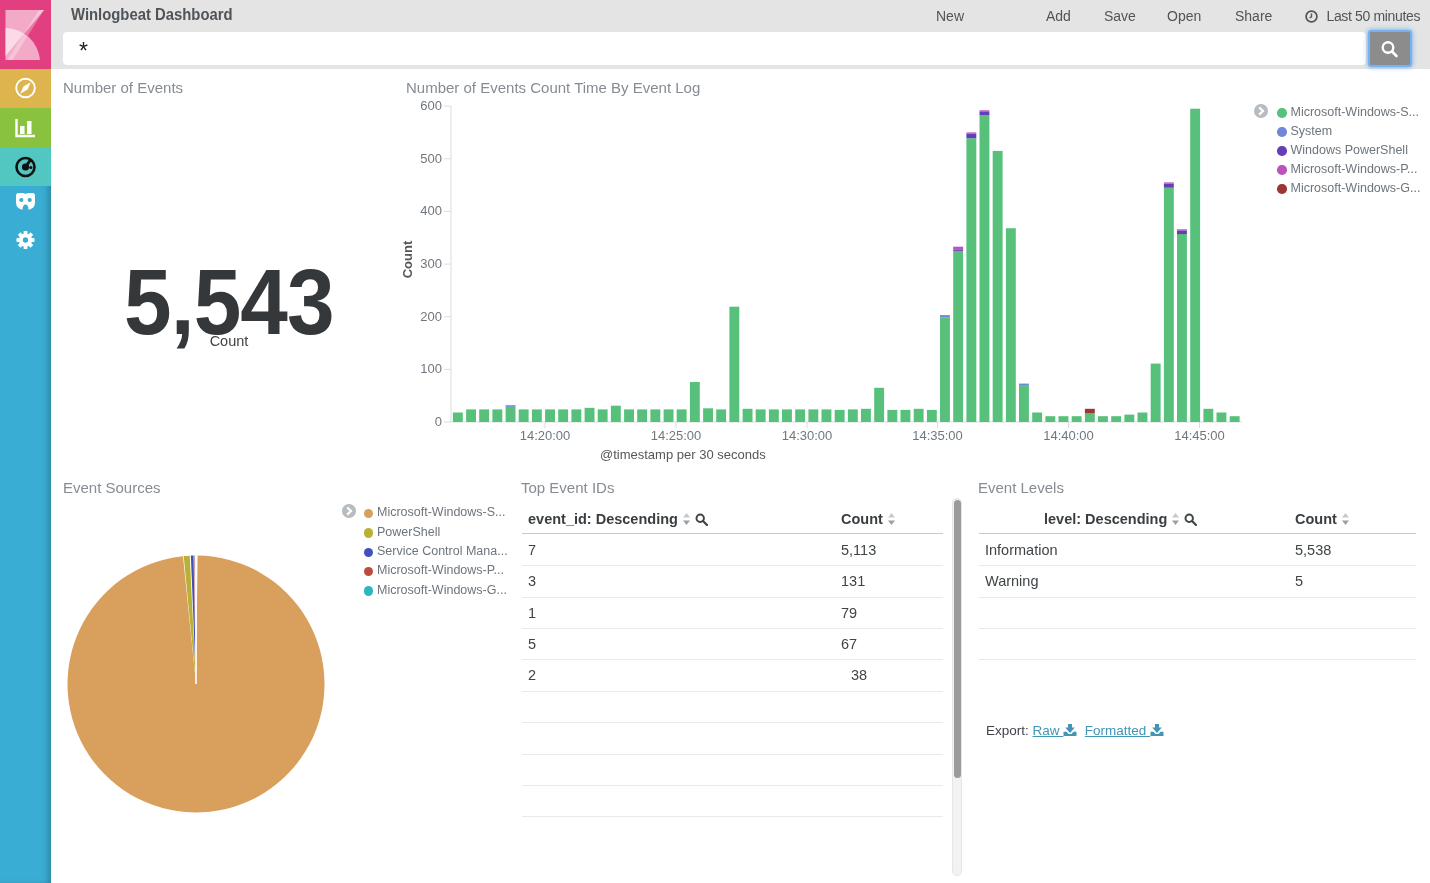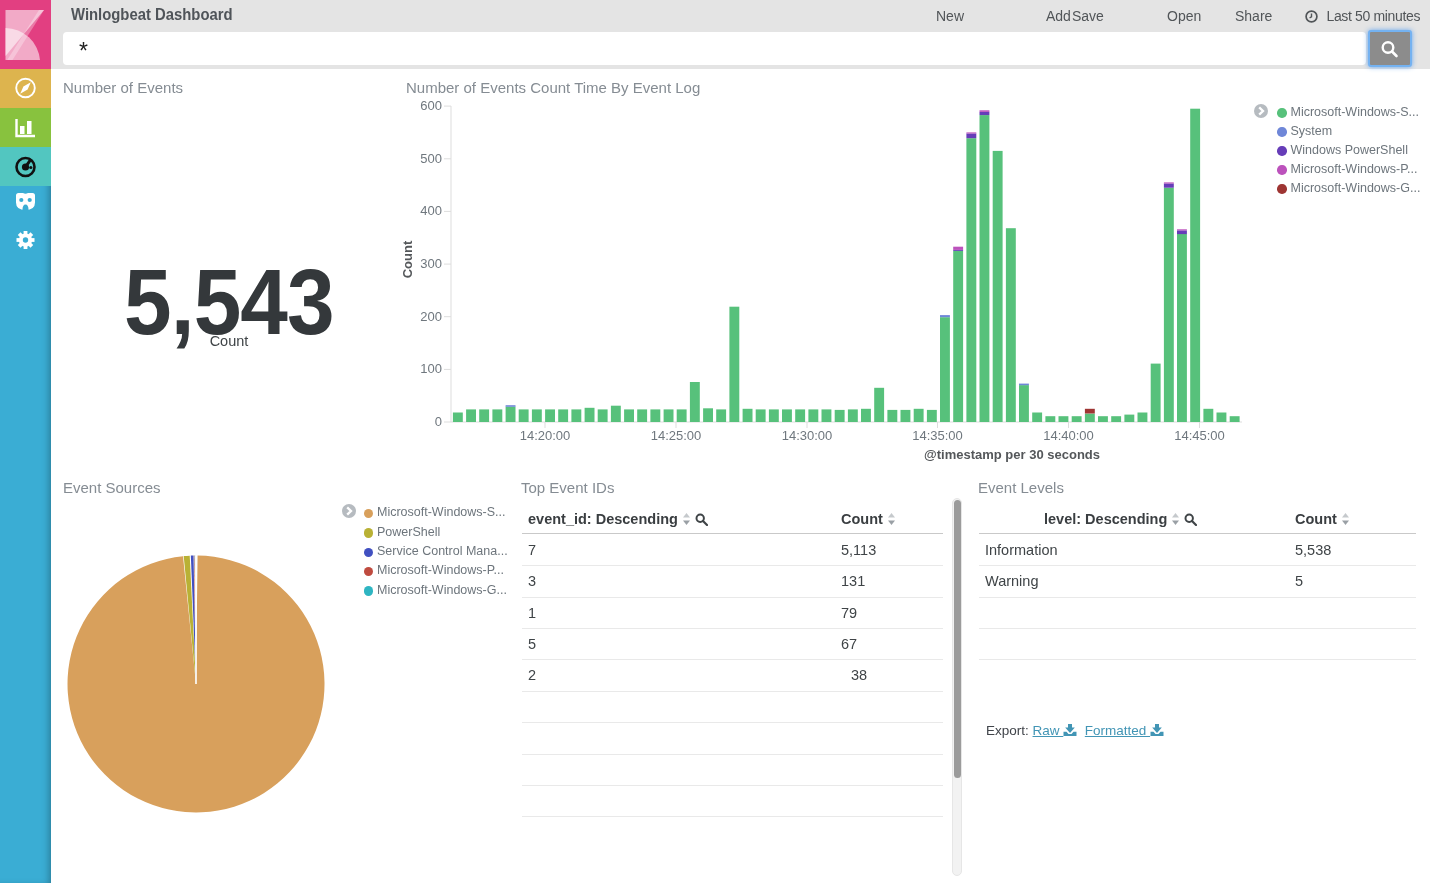--- a/index.html
+++ b/index.html
@@ -25,33 +25,33 @@
 .thead { position:absolute; font-size:14.5px; font-weight:bold; color:#3a3e41; white-space:nowrap; }
 .sep { position:absolute; height:1px; background:#e9e9e9; }
 .hline { position:absolute; height:1px; background:#c9c9c9; }
 .cell { position:absolute; font-size:14.5px; color:#3f4447; }
 #metric { position:absolute; left:51px; top:229px; width:356px; text-align:center;
   font-size:93px; font-weight:bold; color:#34383b; letter-spacing:-1px;margin-top:20px; }
 #metric .in { display:inline-block; transform:scaleX(0.92); transform-origin:center; }
 #metriclabel { position:absolute; left:51px; top:333px; width:356px; text-align:center; font-size:14.5px; color:#3f4447; }
 #ytitle { position:absolute; left:389px; top:252px; font-size:13px; font-weight:bold; color:#54575a;
   transform:rotate(-90deg); transform-origin:center; }
-#xtitle { position:absolute; left:600px; top:447px; width:500px; text-align:right; font-size:13px; font-weight:bold; color:#54575a; }
+#xtitle { position:absolute; left:600px; top:447px; width:500px; text-align:left; font-size:13px; font-weight:normal; color:#54575a; }
 #export { position:absolute; left:986px; top:723px; font-size:13.5px; color:#40444a; }
 #export a { color:#4295b5; text-decoration:none; }
 #export a .ul { text-decoration:underline; }
 #scrolltrack { position:absolute; left:952px; top:498px; width:10px; height:378px; background:#f2f2f2; border:1px solid #e6e6e6; border-radius:6px; }
 #scrollthumb { position:absolute; left:953.5px; top:499.5px; width:7px; height:278px; background:#9b9b9b; border-radius:4px; }
 </style></head>
 <body>
 <div id="topbar"></div>
 <div id="title">Winlogbeat Dashboard</div>
 <div class="nav" style="left:936px">New</div>
 <div class="nav" style="left:1046px">Add</div>
-<div class="nav" style="left:1072px">Save</div>
+<div class="nav" style="left:1104px">Save</div>
 <div class="nav" style="left:1167px">Open</div>
 <div class="nav" style="left:1235px">Share</div>
 <svg class="nav" style="left:1305px;top:10px" width="13" height="13" viewBox="0 0 13 13">
     <circle cx="6.5" cy="6.5" r="5.4" fill="none" stroke="#515558" stroke-width="1.7"></circle>
     <path d="M6.5 3.4 L6.5 6.8 L4.6 7.8" fill="none" stroke="#515558" stroke-width="1.4"></path>
   </svg>
 <div class="nav" style="left:1326.5px;letter-spacing:-0.35px">Last 50 minutes</div>
 <div id="searchinput"></div>
 <div id="star">*</div>
 <div id="searchbtn"><svg width="40" height="33" viewBox="0 0 40 33">

